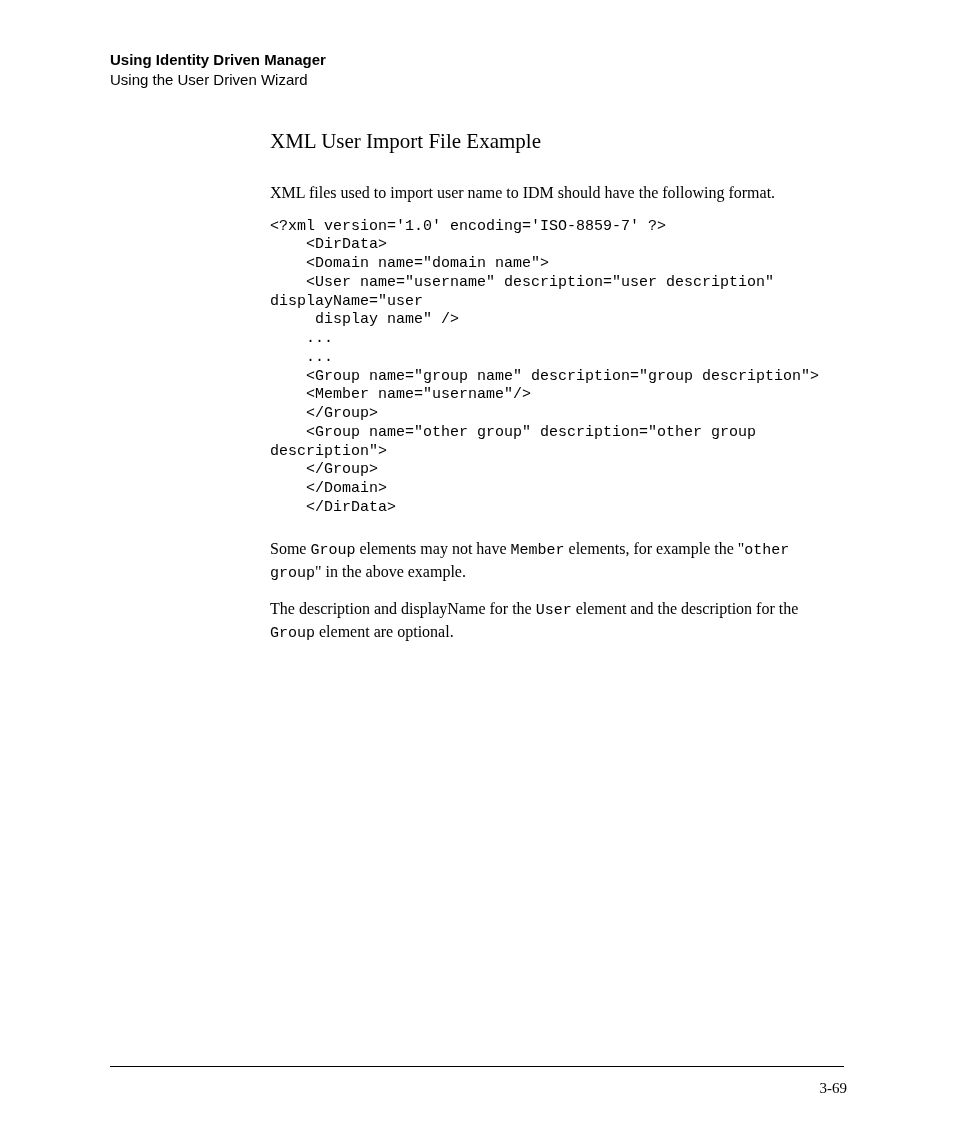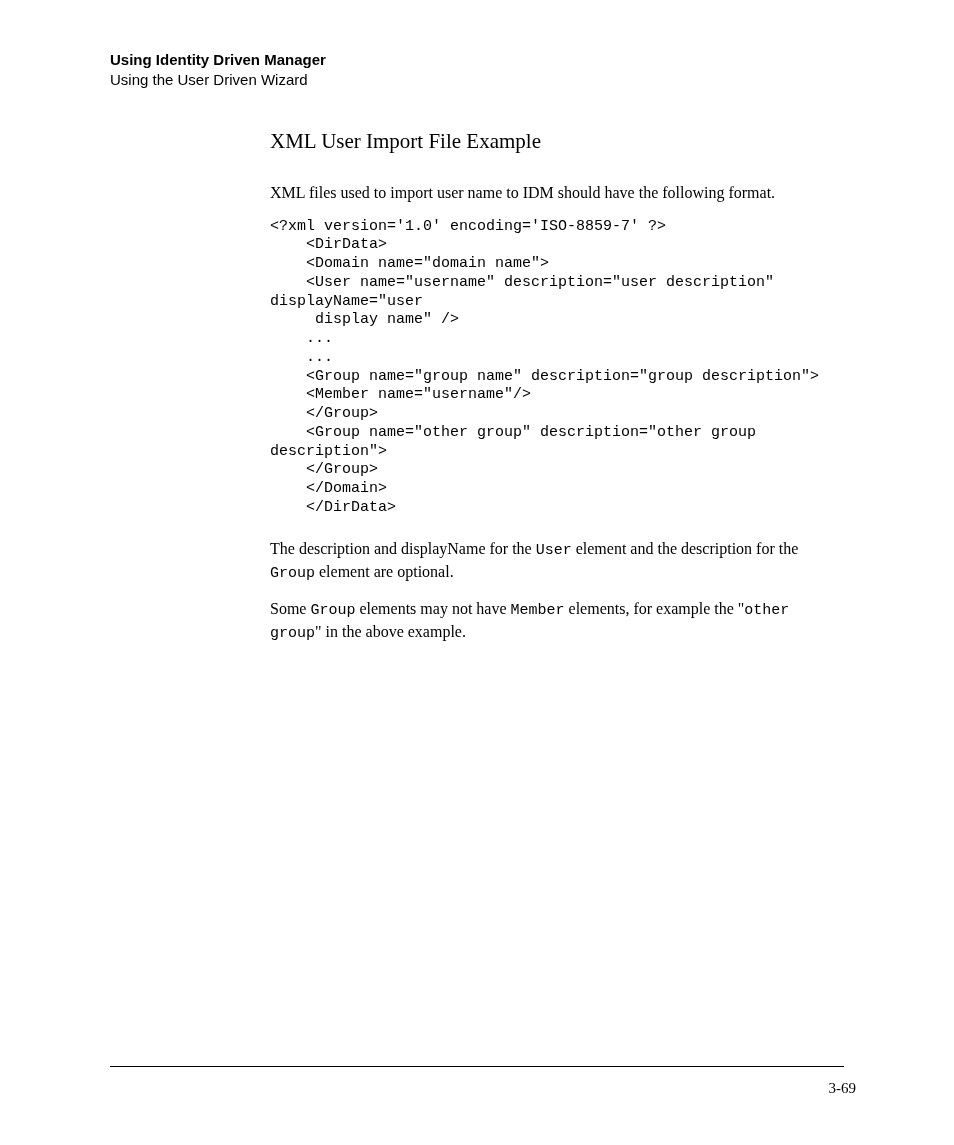--- a/index.html
+++ b/index.html
@@ -59,21 +59,21 @@
     .footer-line {
       position: absolute;
       bottom: 78px;
       left: 110px;
       right: 110px;
       border-top: 1px solid #000;
     }
     .page-number {
       position: absolute;
       bottom: 48px;
-      right: 98px;
+      right: 107px;
       font-family: Georgia, 'Times New Roman', serif;
       font-size: 15px;
     }
   </style>
 </head>
 <body>
 
 <div class="page">
   <div class="header">
     <div class="header-bold">Using Identity Driven Manager</div>
@@ -95,23 +95,23 @@
     &lt;Group name="group name" description="group description"&gt;
     &lt;Member name="username"/&gt;
     &lt;/Group&gt;
     &lt;Group name="other group" description="other group 
 description"&gt;
     &lt;/Group&gt;
     &lt;/Domain&gt;
     &lt;/DirData&gt;</div>
 
     <p class="body-text">
-      <span>The description and displayName for the </span><span class="mono">User</span><span> element and the description for the </span><span class="mono">Group</span><span> element are optional.</span>
+      <span>Some </span><span class="mono">Group</span><span> elements may not have </span><span class="mono">Member</span><span> elements, for example the "</span><span class="mono">other group</span><span>" in the above example.</span>
     </p>
 
     <p class="body-text">
-      <span>Some </span><span class="mono">Group</span><span> elements may not have </span><span class="mono">Member</span><span> elements, for example the "</span><span class="mono">other group</span><span>" in the above example.</span>
+      <span>The description and displayName for the </span><span class="mono">User</span><span> element and the description for the </span><span class="mono">Group</span><span> element are optional.</span>
     </p>
   </div>
 </div>
 
 <div class="footer-line"></div>
 <div class="page-number">3-69</div>
 
 </body></html>

